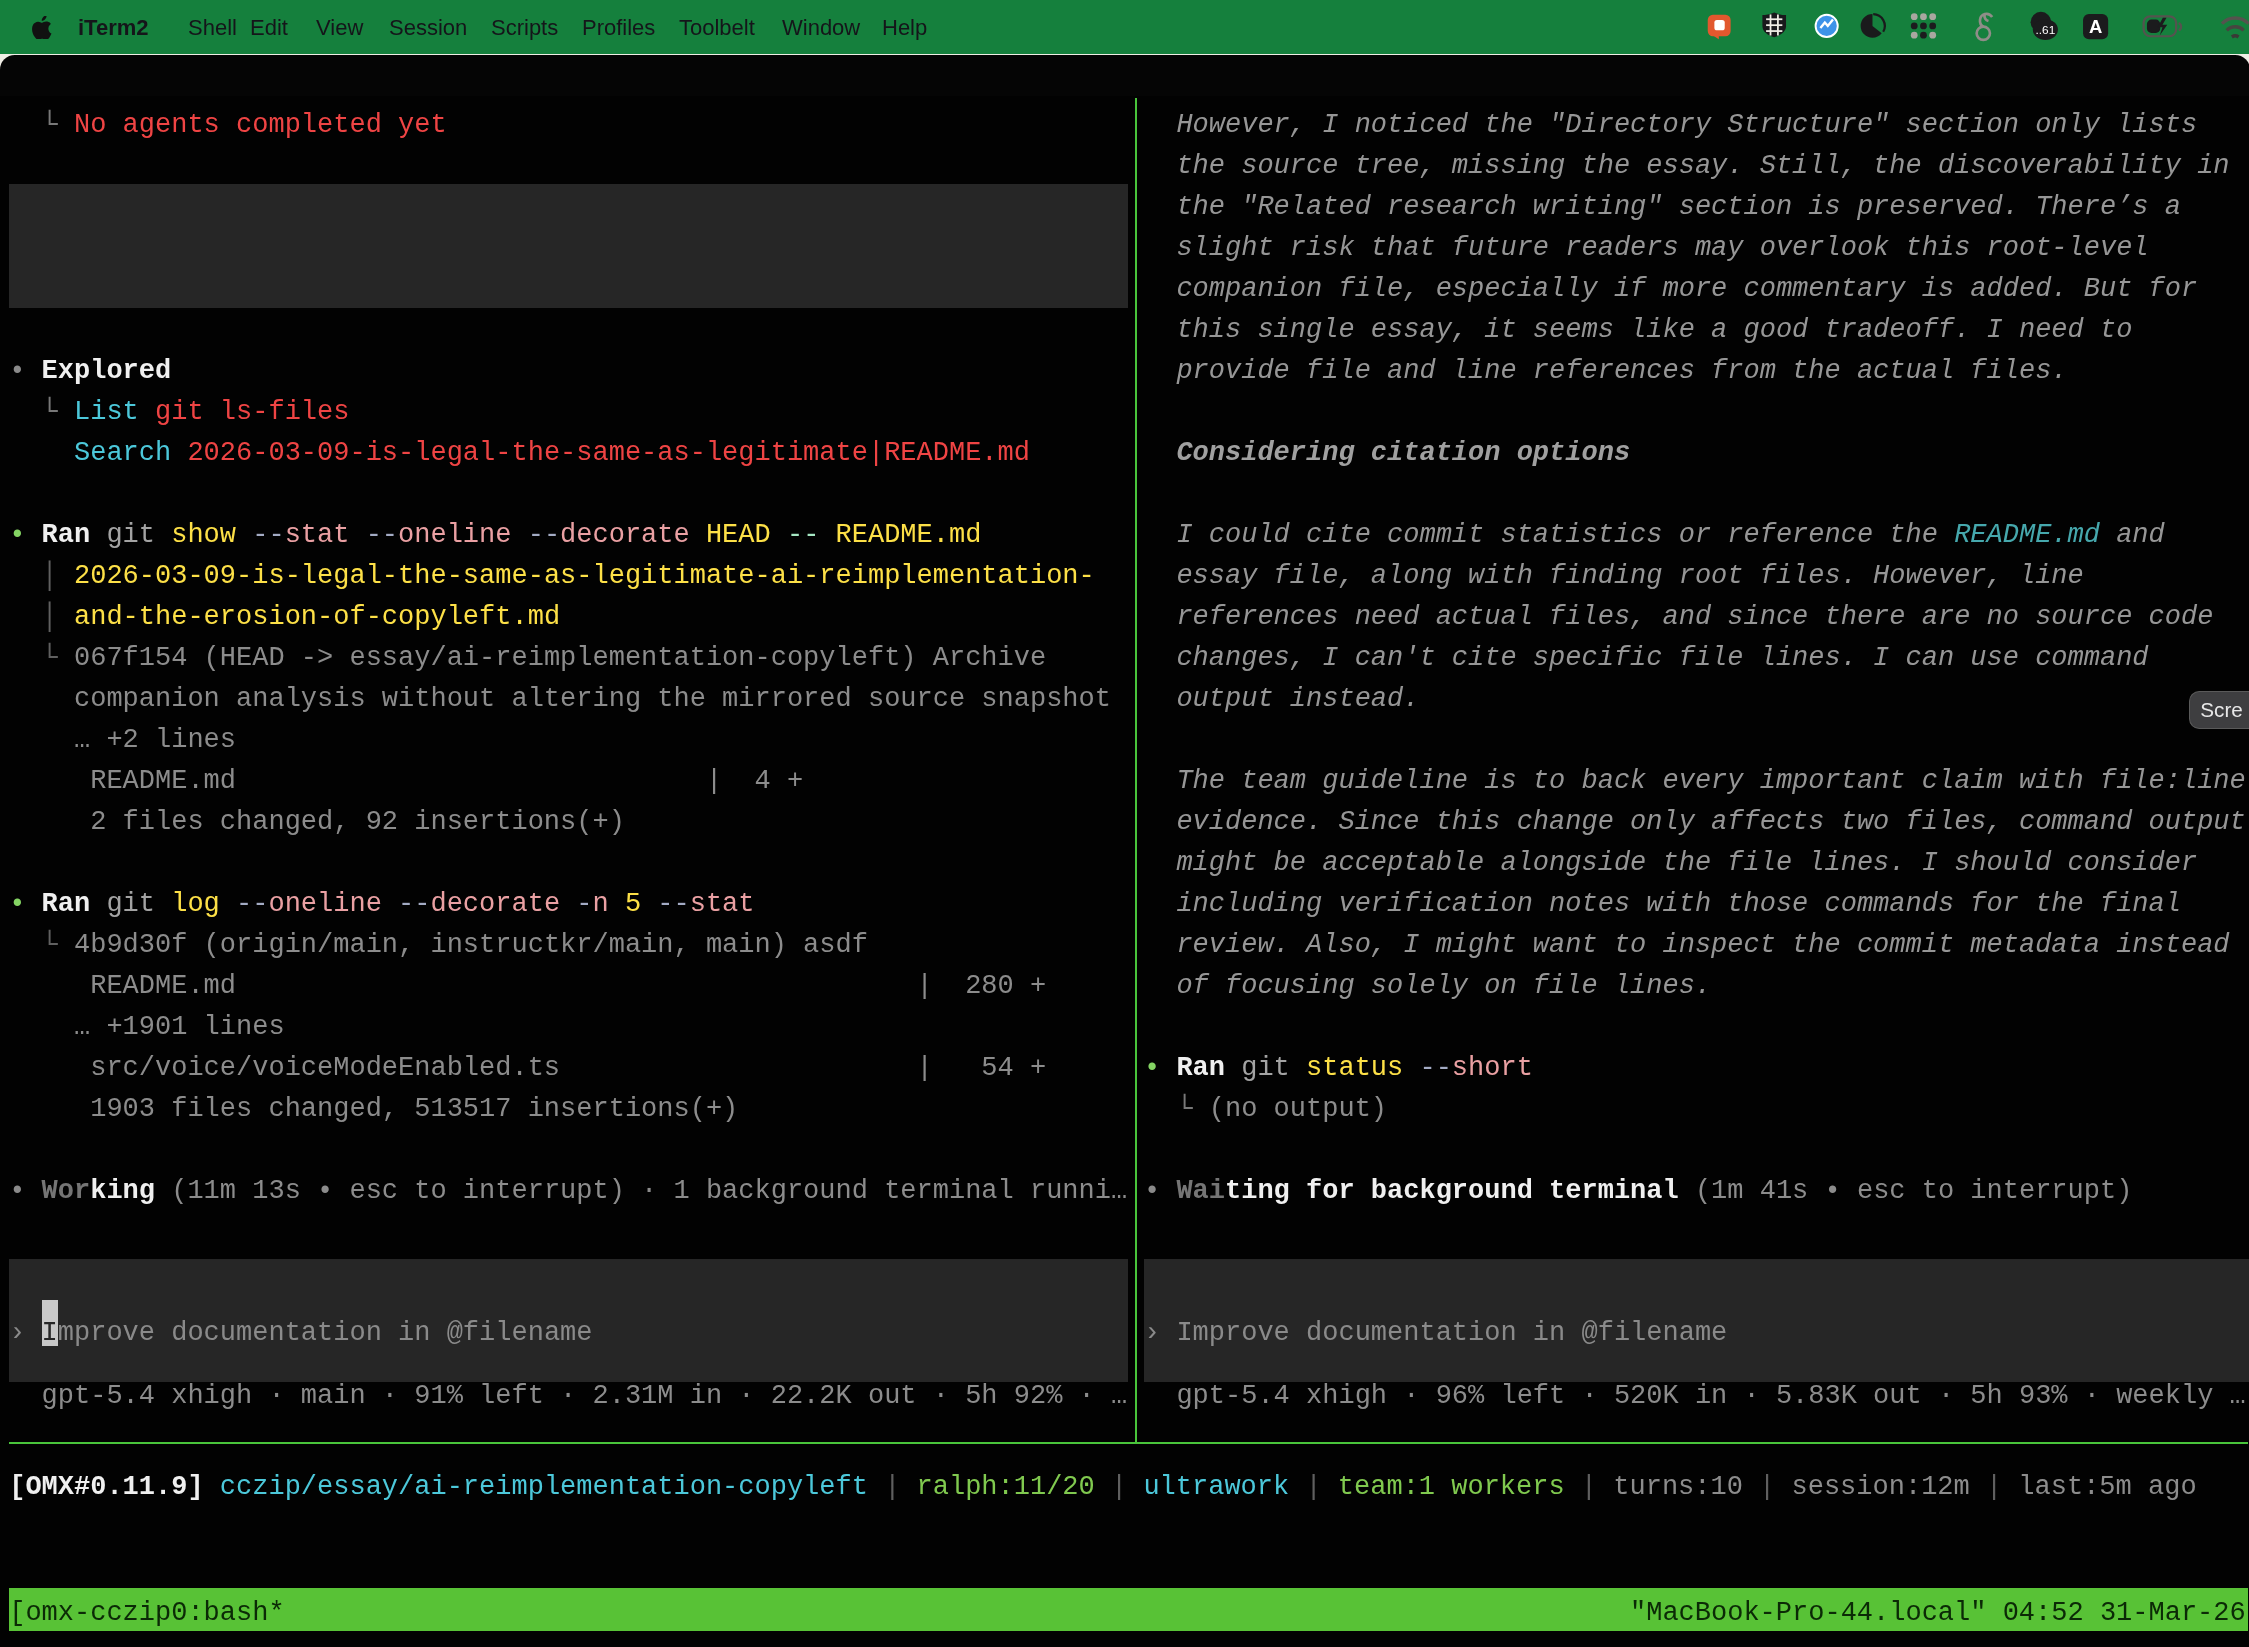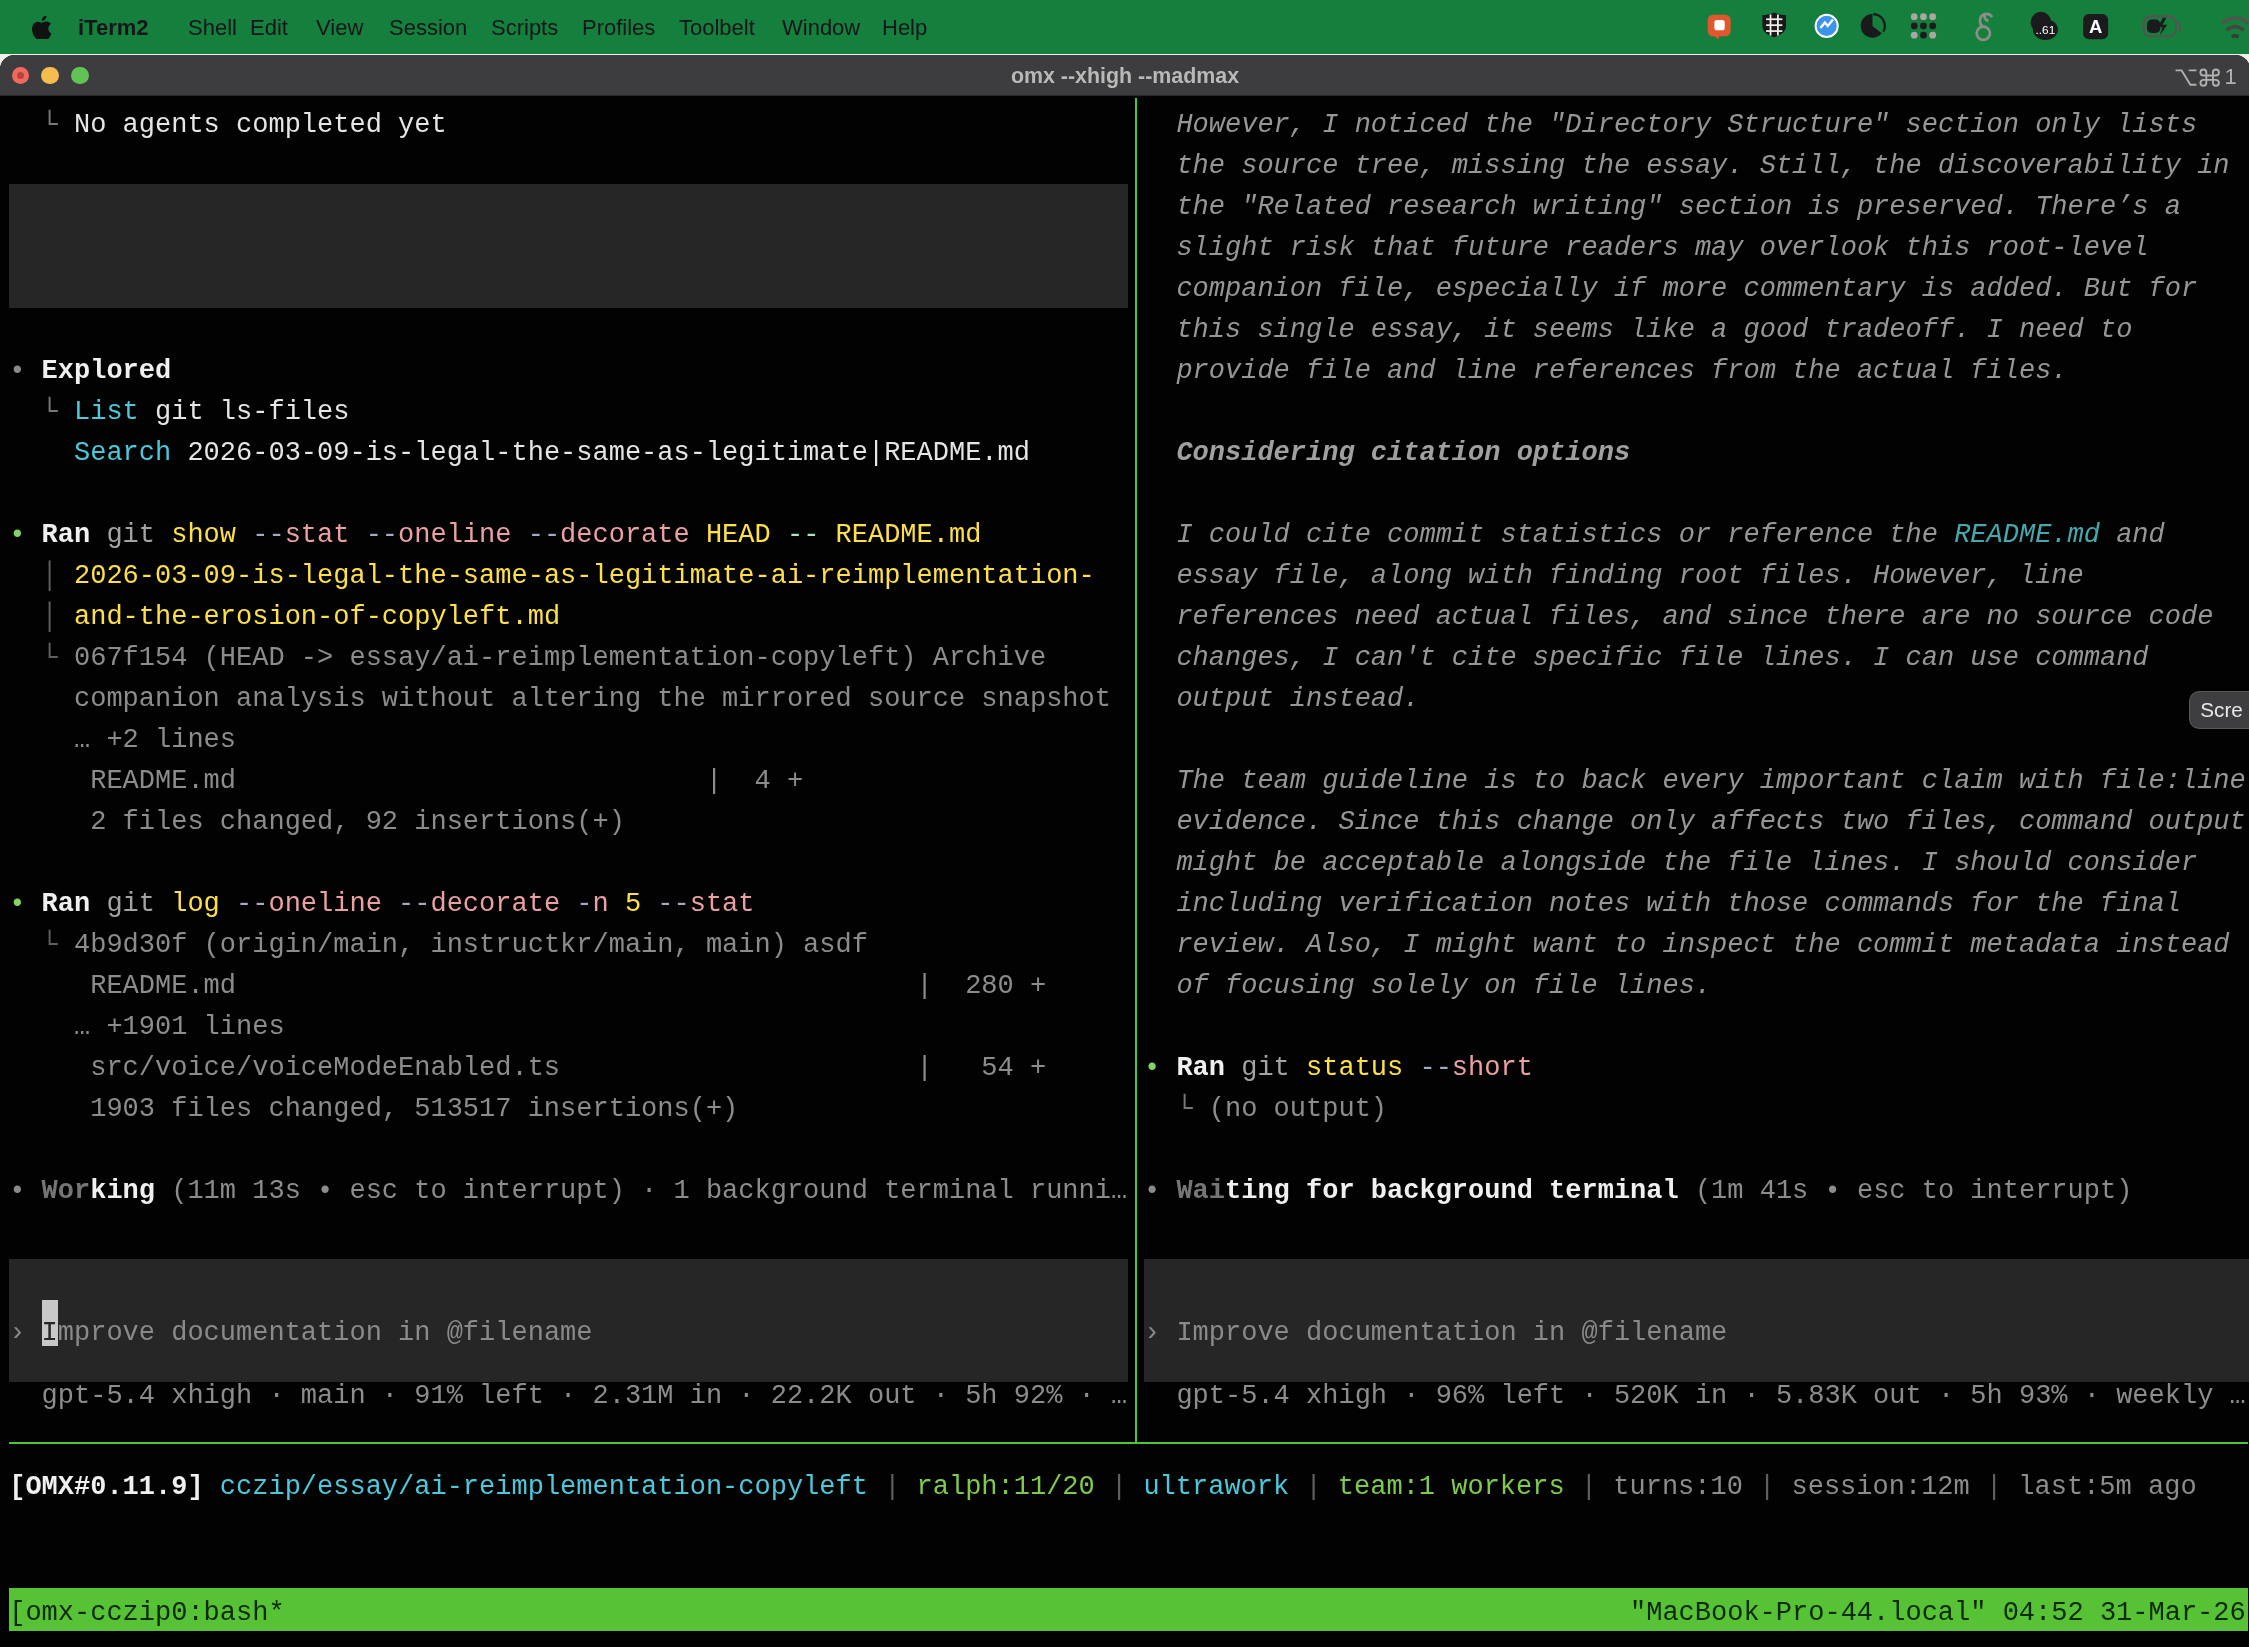--- a/index.html
+++ b/index.html
@@ -1,17 +1,17 @@
 <!DOCTYPE html>
 <html style="font-size:11.8px"><head><meta charset="utf-8"><style>
 html,body{margin:0;padding:0;background:#000;width:2250px;height:1648px;overflow:hidden}
 *{box-sizing:border-box}
 pre{font-family:"Liberation Mono",monospace;font-size:27px;line-height:41px;margin:0;white-space:pre}
 i{font-style:normal}
-.w{color:#e5e5e5}.dm{color:#8c8c8c}.b{color:#f0f0f0;font-weight:bold}
+.w{color:#ef4444}.dm{color:#8c8c8c}.b{color:#f0f0f0;font-weight:bold}
 .gb{color:#84d463}.gy{color:#8a8a8a}.gd{color:#606060}.ge{color:#787878}
 .cy{color:#4cc8da}.bl{color:#a3a3a3}.lv{color:#fde047}.da{color:#a3abc4}.pk{color:#eaa0a3}.mt{color:#a5e7c3}
 .sep{color:#5f5f5f}.grn{color:#80c94f}
 .shA{color:#757575;font-weight:bold}.shB{color:#f0f0f0;font-weight:bold}
 .it{color:#969696;font-style:italic}
 .ib{color:#a0a0a0;font-style:italic;font-weight:bold}
 .ic{color:#46a8ad;font-style:italic}
 #menubar{position:absolute;left:0;top:0;width:2250px;height:54px;background:#15803d}
 #menubar .mi{position:absolute;top:0;height:54px;line-height:55px;font-family:"Liberation Sans",sans-serif;font-size:22px;color:#15151a}
 #creamband{position:absolute;left:0;top:54px;width:2250px;height:22px;background:#f0eee6}
@@ -19,35 +19,20 @@
 #titlebar{position:absolute;left:0;top:0;width:2250px;height:41px;background:#3d3c3e;border-radius:14.8px 14.8px 0 0;border-bottom:1.5px solid #282828}
 .tl{position:absolute;top:11.8px;width:17.7px;height:17.7px;border-radius:50%}
 #title{position:absolute;left:0;top:0;width:2250px;height:41px;text-align:center;font-family:"Liberation Sans",sans-serif;font-weight:bold;font-size:21.4px;line-height:43px;color:#b9b9b9}
 #term{position:absolute;left:0;top:41px;width:2250px;height:1551px;background:#020202}
 .box{position:absolute;background:#262626}
 .abs{position:absolute}
 </style></head>
 <body>
 <div id="creamband"></div>
 <div id="win">
-  <div id="titlebar">
-    <div class="tl" style="left:11.8px;background:#ee6a5f"></div>
-    <div class="tl" style="left:41px;background:#f5bd4f"></div>
-    <div class="tl" style="left:71px;background:#61c354"></div>
-    <div style="position:absolute;left:17px;top:17px;width:7.4px;height:7.4px;border-radius:50%;background:#b8453a"></div>
-    <div id="title">omx --xhigh --madmax</div>
-    <div style="position:absolute;right:13.3px;top:0;height:41px;line-height:43px;font-family:'Liberation Sans',sans-serif;font-size:22px;color:#b0b0b0">
-      <svg width="46" height="22" viewBox="0 0 41 20" style="vertical-align:-3.7px">
-          <g stroke="#b0b0b0" stroke-width="1.7" fill="none">
-      <path d="M1 4 h5.5 l8 13 h5.5 M13 4 h7"></path>
-      <path d="M29 8.6 V5.9 A2.7 2.7 0 1 0 26.3 8.6 H29 M35 8.6 h2.7 A2.7 2.7 0 1 0 35 5.9 V8.6 M29 12.6 H26.3 A2.7 2.7 0 1 0 29 15.3 V12.6 M35 12.6 v2.7 a2.7 2.7 0 1 0 2.7 -2.7 H35 M29 8.6 h6 v4 h-6 z"></path>
-      </g>
-        </svg><span style="margin-left:4.4px">1</span>
-    </div>
-  </div>
   <div id="term">
     <div class="box" style="left:9.2px;top:88px;width:1119px;height:124px"></div>
     <div class="box" style="left:9.2px;top:1163px;width:1119px;height:123px"></div>
     <div class="box" style="left:1144px;top:1163px;width:1106px;height:123px"></div>
     <div class="abs" style="left:1135px;top:1.5px;width:2.2px;height:1345px;background:#49c43b"></div>
     <div class="abs" style="left:9.2px;top:1346px;width:2239px;height:2.2px;background:#49c43b"></div>
     <div class="abs" style="left:42px;top:1204px;width:16px;height:46px;background:#c8c8c8"></div>
     <pre class="abs" style="left:9.2px;top:9.4px"><i class="ge">  └ </i><i class="w">No agents completed yet</i>
 
 

